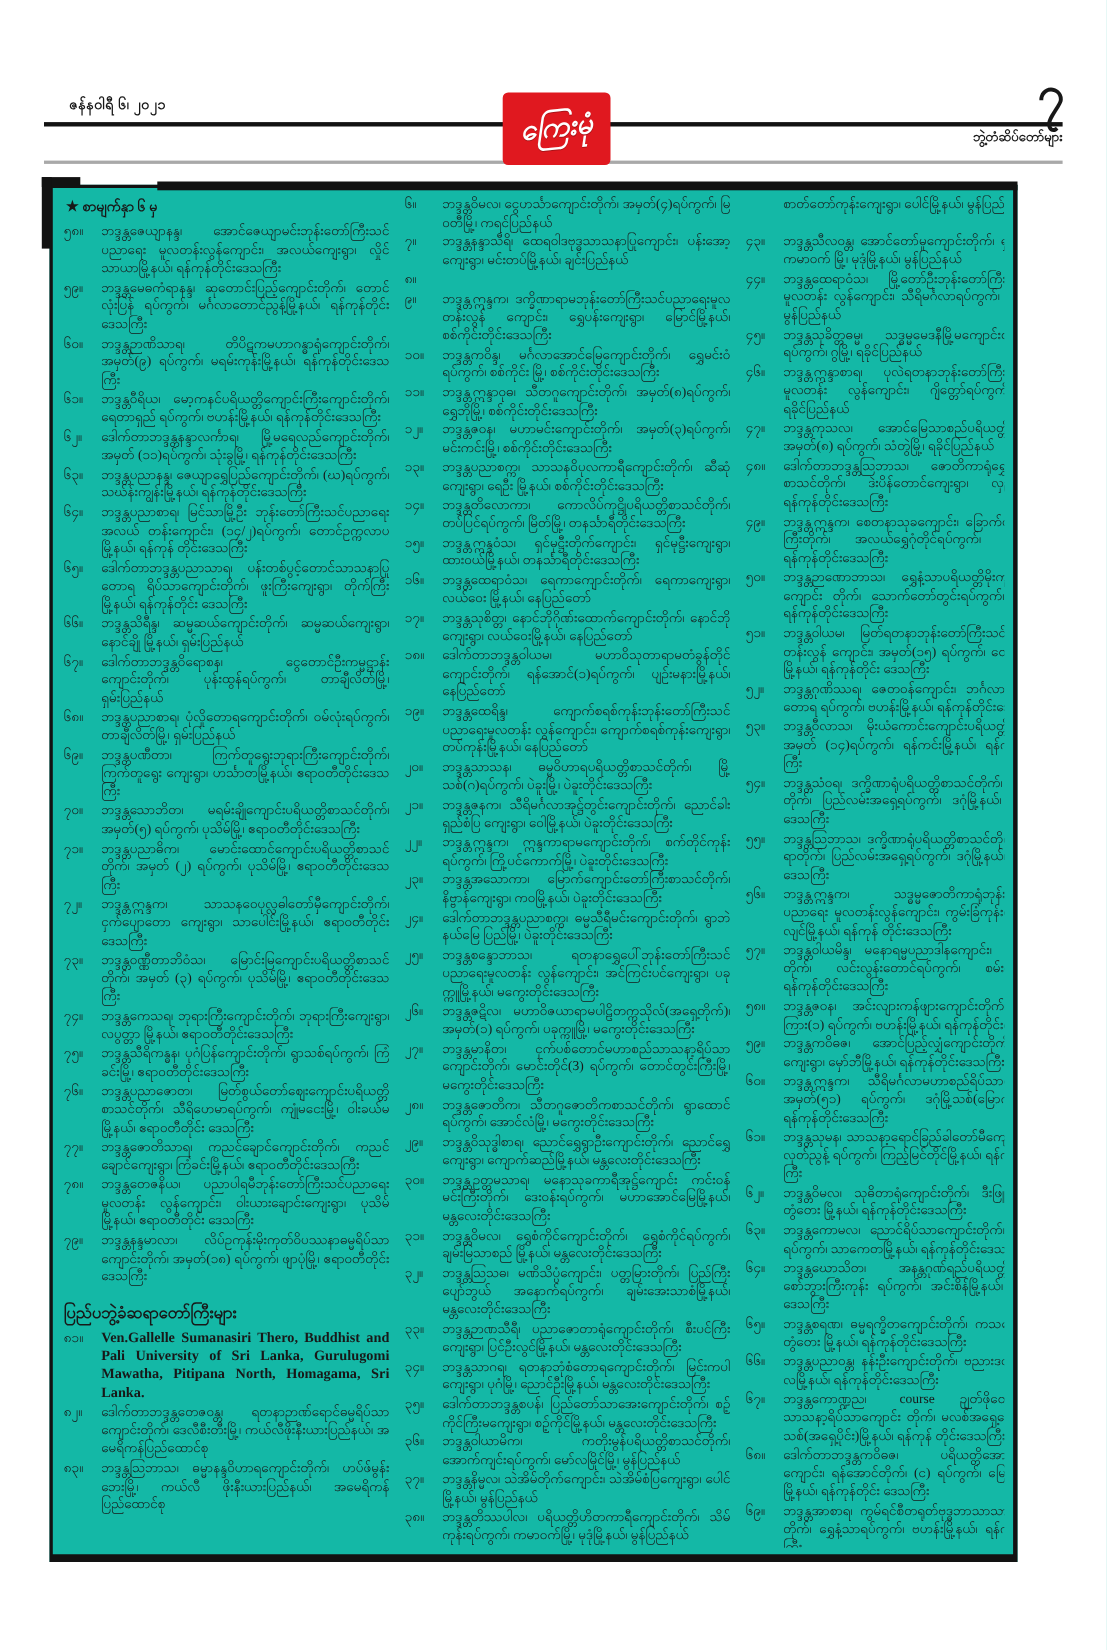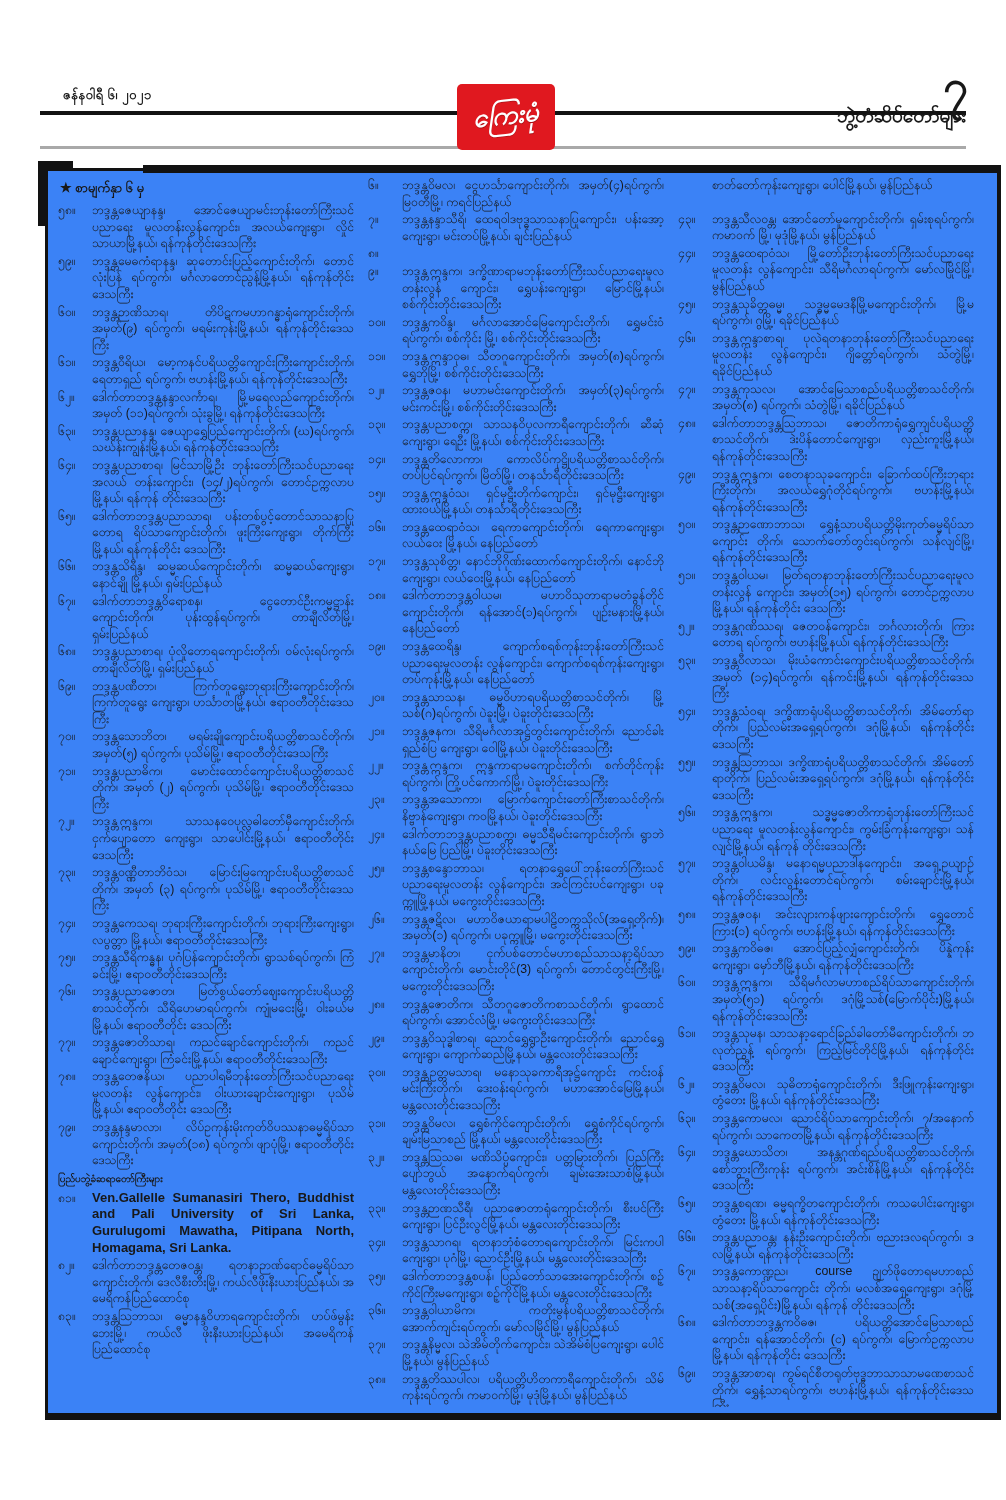--- a/index.html
+++ b/index.html
@@ -1,43 +1,43 @@
 <!DOCTYPE html>
 <html><head>
 <meta charset="utf-8">
 <style>
   html,body{margin:0;padding:0;background:#ffffff;}
   .page{position:relative;width:1006px;height:1500px;background:#ffffff;overflow:hidden;
-        font-family:Liberation Sans, sans-serif;color:#181818;}
+        font-family:Liberation Serif, serif;color:#181818;}
   
   .hdr-date{position:absolute;left:63px;top:86px;font-size:13px;font-weight:bold;letter-spacing:.5px;}
   .hdr-rule-black{position:absolute;left:40px;right:40px;top:111px;height:4px;background:#121212;}
   .hdr-logo{position:absolute;left:457px;top:84px;width:98px;height:66px;background:#e0181f;
             border-radius:5px;z-index:3;display:flex;align-items:center;justify-content:center;overflow:hidden;}
   .hdr-logo span{color:#ffffff;font-weight:bold;font-style:italic;font-size:26px;transform:rotate(-6deg);
             white-space:nowrap;text-shadow:0 1px 0 rgba(0,0,0,.25);}
   .hdr-pageno{position:absolute;right:38px;top:64px;font-size:44px;font-weight:bold;line-height:1;}
-  .hdr-section{position:absolute;right:40px;top:103px;font-size:19px;font-weight:bold;}
+  .hdr-section{position:absolute;right:40px;top:116px;font-size:12px;font-weight:bold;}
   .hdr-rule-gray{position:absolute;left:40px;right:40px;top:146px;height:3px;background:#a9a9a9;}
   
-  .box{position:absolute;left:45px;top:168px;width:956px;height:1252px;background:#3b82f6;
+  .box{position:absolute;left:45px;top:168px;width:880px;height:1252px;background:#14b8a6;
        border:3px solid #121212;border-right-width:4px;border-bottom-width:7px;box-sizing:border-box;}
   .box-topbar{position:absolute;left:95px;right:-4px;top:-6px;height:8px;background:#121212;}
   .box-corner{position:absolute;left:-10px;top:-10px;width:26px;height:56px;
        border-left:9px solid #121212;border-top:9px solid #121212;}
   .cols{position:absolute;inset:6px 8px 6px 10px;display:flex;gap:14px;overflow:hidden;}
   .col{width:296px;flex:0 0 296px;overflow:hidden;}
   
   .from-page{font-size:13px;font-weight:bold;margin:2px 0 4px 2px;}
   ol.entries{list-style:none;margin:0;padding:0;}
   ol.entries li{display:grid;grid-template-columns:34px 1fr;font-size:12.3px;line-height:16.6px;
                 text-align:justify;margin-bottom:1px;}
   ol.entries li .num{white-space:nowrap;}
   ol.entries li.latin .txt{font-weight:bold;font-size:13px;}
-  .subhead{font-size:10px;font-weight:bold;margin:3px 0 3px 0;}
+  .subhead{font-size:15px;font-weight:bold;margin:14px 0 3px 0;}
   .cont-line{font-size:12.3px;line-height:16.6px;text-align:justify;padding-left:34px;margin-bottom:17px;}
 </style>
 </head>
 <body>
 
 <div class="page">
 
   <div class="hdr-date">ဇန်နဝါရီ ၆၊ ၂၀၂၁</div>
   <div class="hdr-rule-black"></div>
   <div class="hdr-logo">

